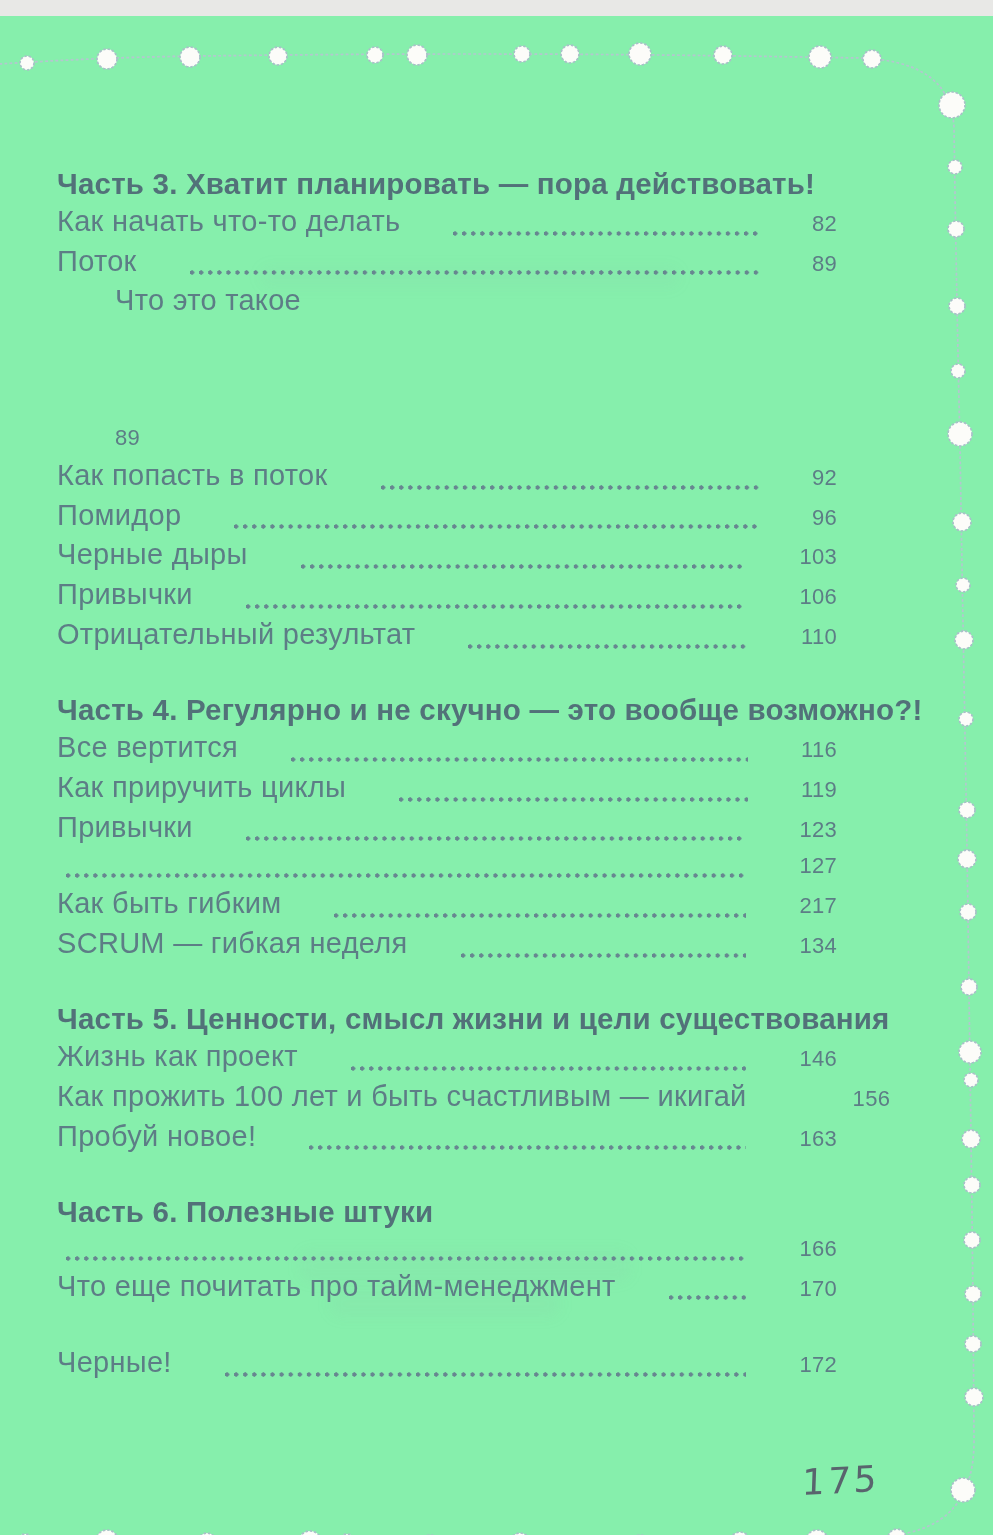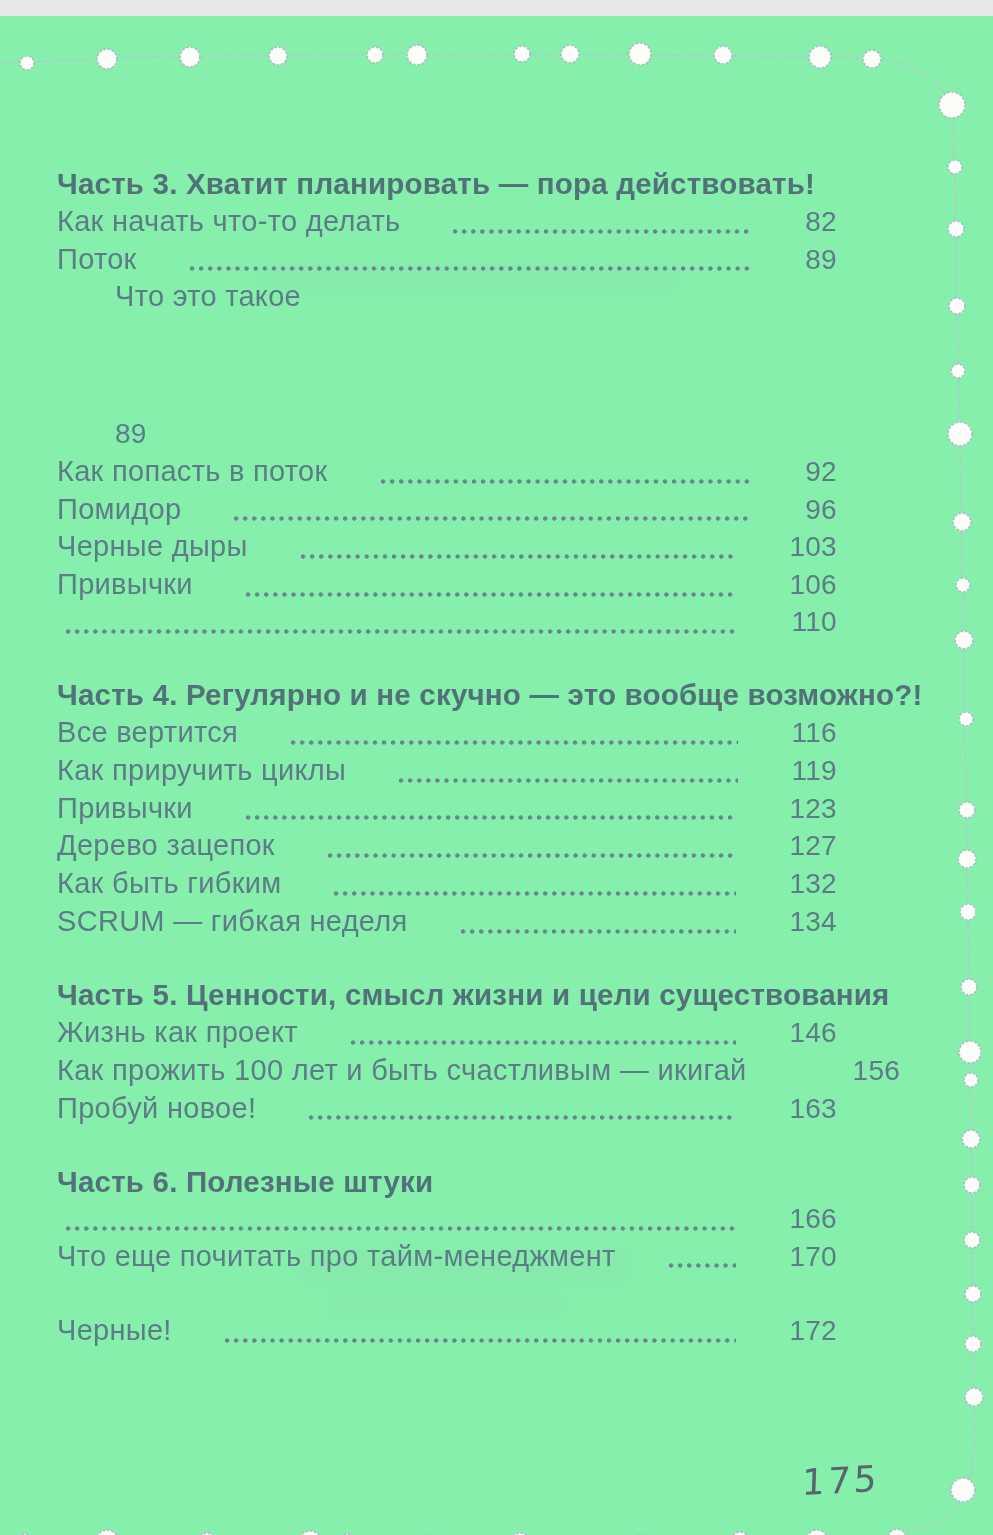--- a/index.html
+++ b/index.html
@@ -41,21 +41,21 @@
   }
   .toc-row.indent{padding-left:58px;flex-direction:column;}
   .toc-label{flex:0 0 auto;}
   .leader{
     flex:1 1 auto;align-self:flex-end;
     height:7px;margin:0 9px 6px 9px;
     background-image:radial-gradient(circle at 2.1px 3.5px, var(--dot) 1.95px, rgba(0,0,0,0) 2.35px);
     background-size:9.1px 7px;
     background-repeat:repeat-x;
   }
-  .toc-page{flex:0 0 auto;font-size:28px;}
+  .toc-page{flex:0 0 auto;font-size:22px;}
 
   .pagenum{
     position:absolute;left:802px;top:1444px;
     font-size:36px;letter-spacing:3px;
     color:#59646d;
     transform:rotate(-3deg) skewX(-5deg);
     font-family:"DejaVu Sans",sans-serif;
   }
 </style>
 </head>
@@ -171,20 +171,21 @@
     <span class="toc-page">103</span>
   </div>
 
   <div class="toc-row">
     <span class="toc-label">Привычки</span>
     <span class="leader"></span>
     <span class="toc-page">106</span>
   </div>
 
   <div class="toc-row">
+    <span class="toc-label">Отрицательный результат</span>
     <span class="leader"></span>
     <span class="toc-page">110</span>
   </div>
 </section>
 
   <section class="toc-section">
     <h2 class="toc-heading">Часть 4. Регулярно и не скучно — это вообще возможно?!</h2>
 
   <div class="toc-row">
     <span class="toc-label">Все вертится</span>
@@ -198,29 +199,28 @@
     <span class="toc-page">119</span>
   </div>
 
   <div class="toc-row">
     <span class="toc-label">Привычки</span>
     <span class="leader"></span>
     <span class="toc-page">123</span>
   </div>
 
   <div class="toc-row">
-    <span class="toc-label">Дерево зацепок</span>
     <span class="leader"></span>
     <span class="toc-page">127</span>
   </div>
 
   <div class="toc-row">
     <span class="toc-label">Как быть гибким</span>
     <span class="leader"></span>
-    <span class="toc-page">132</span>
+    <span class="toc-page">217</span>
   </div>
 
   <div class="toc-row">
     <span class="toc-label">SCRUM — гибкая неделя</span>
     <span class="leader"></span>
     <span class="toc-page">134</span>
   </div>
 </section>
 
   <section class="toc-section">

